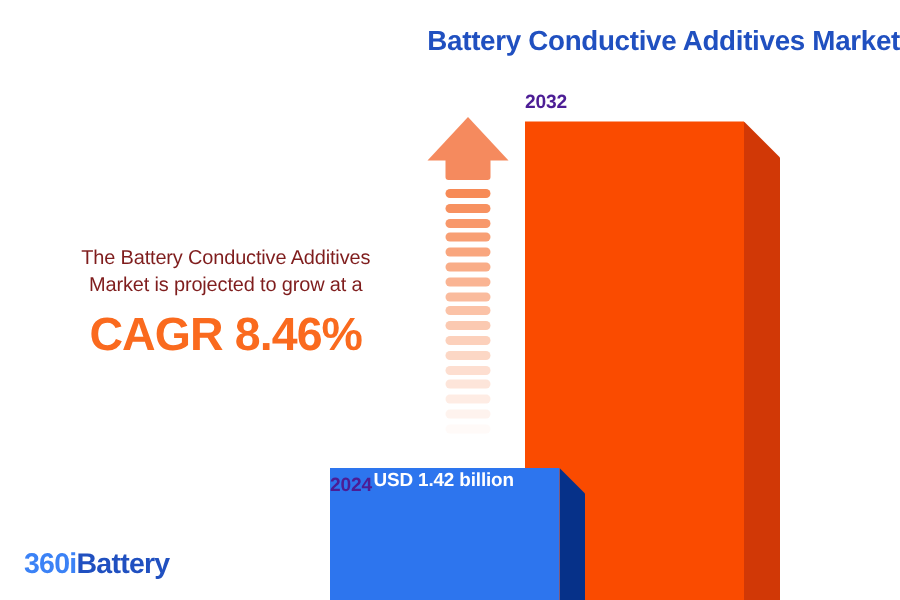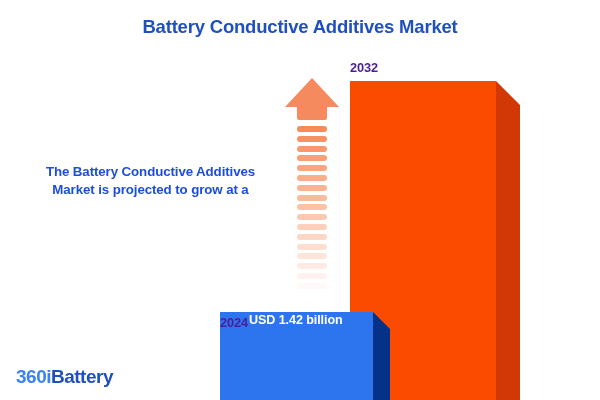--- a/index.html
+++ b/index.html
@@ -16,40 +16,40 @@
     font-family: "Liberation Sans", "DejaVu Sans", sans-serif;
     -webkit-font-smoothing: antialiased;
   }
 
   
   #chart-title {
     position: absolute;
     top: 16px;
     left: 0;
     width: 600px;
-    text-align: center;
+    text-align: right;
     font-size: 18.5px;
     font-weight: bold;
     color: #2050c0;
     letter-spacing: -0.2px;
     white-space: nowrap;
   }
 
   
   #cagr-block {
     position: absolute;
     left: 8px;
     top: 163px;
     width: 285px;
     text-align: center;
   }
   #cagr-lead {
     font-size: 13.3px;
-    font-weight: bold;
-    color: #1d4ed8;
+    font-weight: normal;
+    color: #7f1d1d;
     line-height: 18px;
     letter-spacing: -0.1px;
   }
   #cagr-value {
     margin-top: 6px;
     font-size: 31px;
     font-weight: bold;
     color: #fa6a1e;
     letter-spacing: -0.6px;
     line-height: 36px;
@@ -172,20 +172,21 @@
 
 <div id="canvas">
 
   <div id="chart-title">Battery Conductive Additives Market</div>
 
   <div id="cagr-block">
     <div id="cagr-lead">
       <span>The Battery Conductive Additives</span><br>
       <span>Market is projected to grow at a</span>
     </div>
+    <div id="cagr-value">CAGR 8.46%</div>
   </div>
 
   <div id="growth-arrow">
     <div id="arrow-head"></div>
     <div id="arrow-neck"></div>
   <div class="arrow-stripe" style="top: 48px; background: rgb(247, 138, 86);"></div>
       <div class="arrow-stripe" style="top: 57.8px; background: rgba(247, 138, 86, 0.94);"></div>
       <div class="arrow-stripe" style="top: 67.6px; background: rgba(247, 138, 86, 0.88);"></div>
       <div class="arrow-stripe" style="top: 77.4px; background: rgba(247, 138, 86, 0.82);"></div>
       <div class="arrow-stripe" style="top: 87.2px; background: rgba(247, 138, 86, 0.76);"></div>

